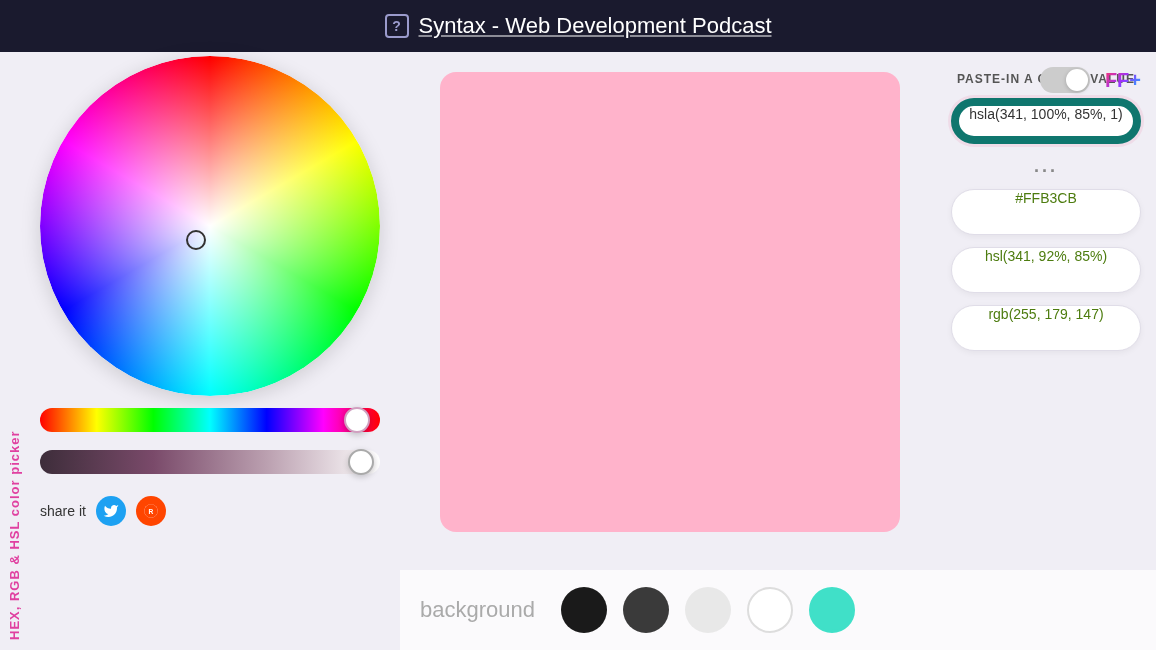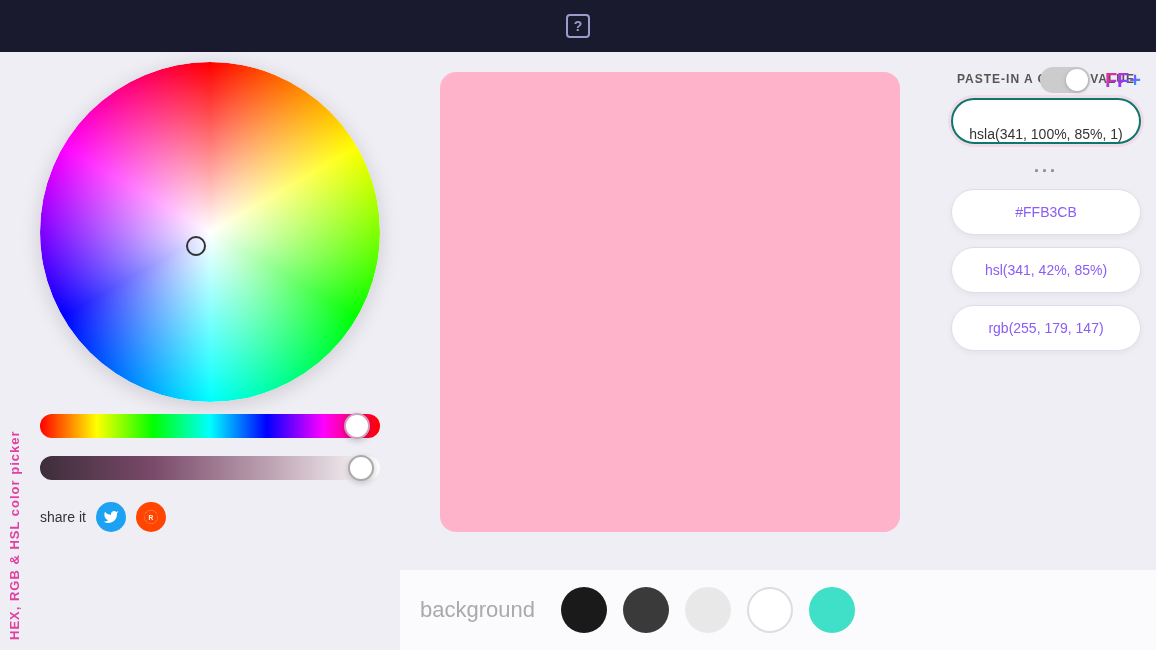--- a/index.html
+++ b/index.html
@@ -60,21 +60,21 @@
       display: flex;
       align-items: center;
       justify-content: flex-start;
       letter-spacing: 1px;
       line-height: 1.3;
     }
 
     
     .color-wheel-section {
       width: 390px;
-      padding: 10px 20px 10px 10px;
+      padding: 4px 20px 10px 10px;
       display: flex;
       flex-direction: column;
       gap: 12px;
     }
 
     .color-wheel-container {
       width: 340px;
       height: 340px;
       position: relative;
       border-radius: 50%;
@@ -247,25 +247,25 @@
       font-weight: 700;
       color: #555;
       text-align: center;
       letter-spacing: 1px;
       text-transform: uppercase;
     }
 
     .color-input-box {
       width: 100%;
       height: 46px;
-      border: 2px solid #0f766e;
+      border: 8px solid #0f766e;
       border-radius: 24px;
       background: white;
       display: flex;
-      align-items: flex-end;
+      align-items: flex-start;
       justify-content: center;
       font-size: 14px;
       color: #333;
       cursor: text;
       box-shadow: 0 0 0 3px rgba(232,120,160,0.15);
     }
 
     .dots-separator {
       text-align: center;
       color: #888;
@@ -274,24 +274,23 @@
       letter-spacing: 3px;
     }
 
     .color-value-box {
       width: 100%;
       height: 46px;
       border: 1.5px solid #e0dde8;
       border-radius: 24px;
       background: white;
       display: flex;
-      align-items: center;
       justify-content: center;
       font-size: 14px;
-      color: #8b5cf6;
+      color: #4d7c0f;
       cursor: pointer;
       box-shadow: 0 2px 6px rgba(0,0,0,0.05);
     }
 
     
     .top-right-controls {
       position: absolute;
       top: 15px;
       right: 15px;
       display: flex;
@@ -363,20 +362,21 @@
     .bg-swatch-white { background: #ffffff; border: 2px solid #ddd; }
     .bg-swatch-teal { background: #40e0c8; }
   </style>
 </head>
 <body>
 
 <div class="header">
   <div class="header-icon">
     <span>?</span>
   </div>
+  <span class="header-title">Syntax - Web Development Podcast</span>
 </div>
 
 <div class="main">
 
   <div class="top-right-controls">
     <div class="toggle-switch">
       <div class="toggle-switch-thumb"></div>
     </div>
     <div class="ff-logo">FF+</div>
   </div>
@@ -434,21 +434,21 @@
       <span>hsla(341, 100%, 85%, 1)</span>
     </div>
 
     <div class="dots-separator">...</div>
 
     <div class="color-value-box">
       <span>#FFB3CB</span>
     </div>
 
     <div class="color-value-box">
-      <span>hsl(341, 42%, 85%)</span>
+      <span>hsl(341, 92%, 85%)</span>
     </div>
 
     <div class="color-value-box">
       <span>rgb(255, 179, 147)</span>
     </div>
 
   </div>
 
   <div class="bg-section">
     <span class="bg-label">background</span>

